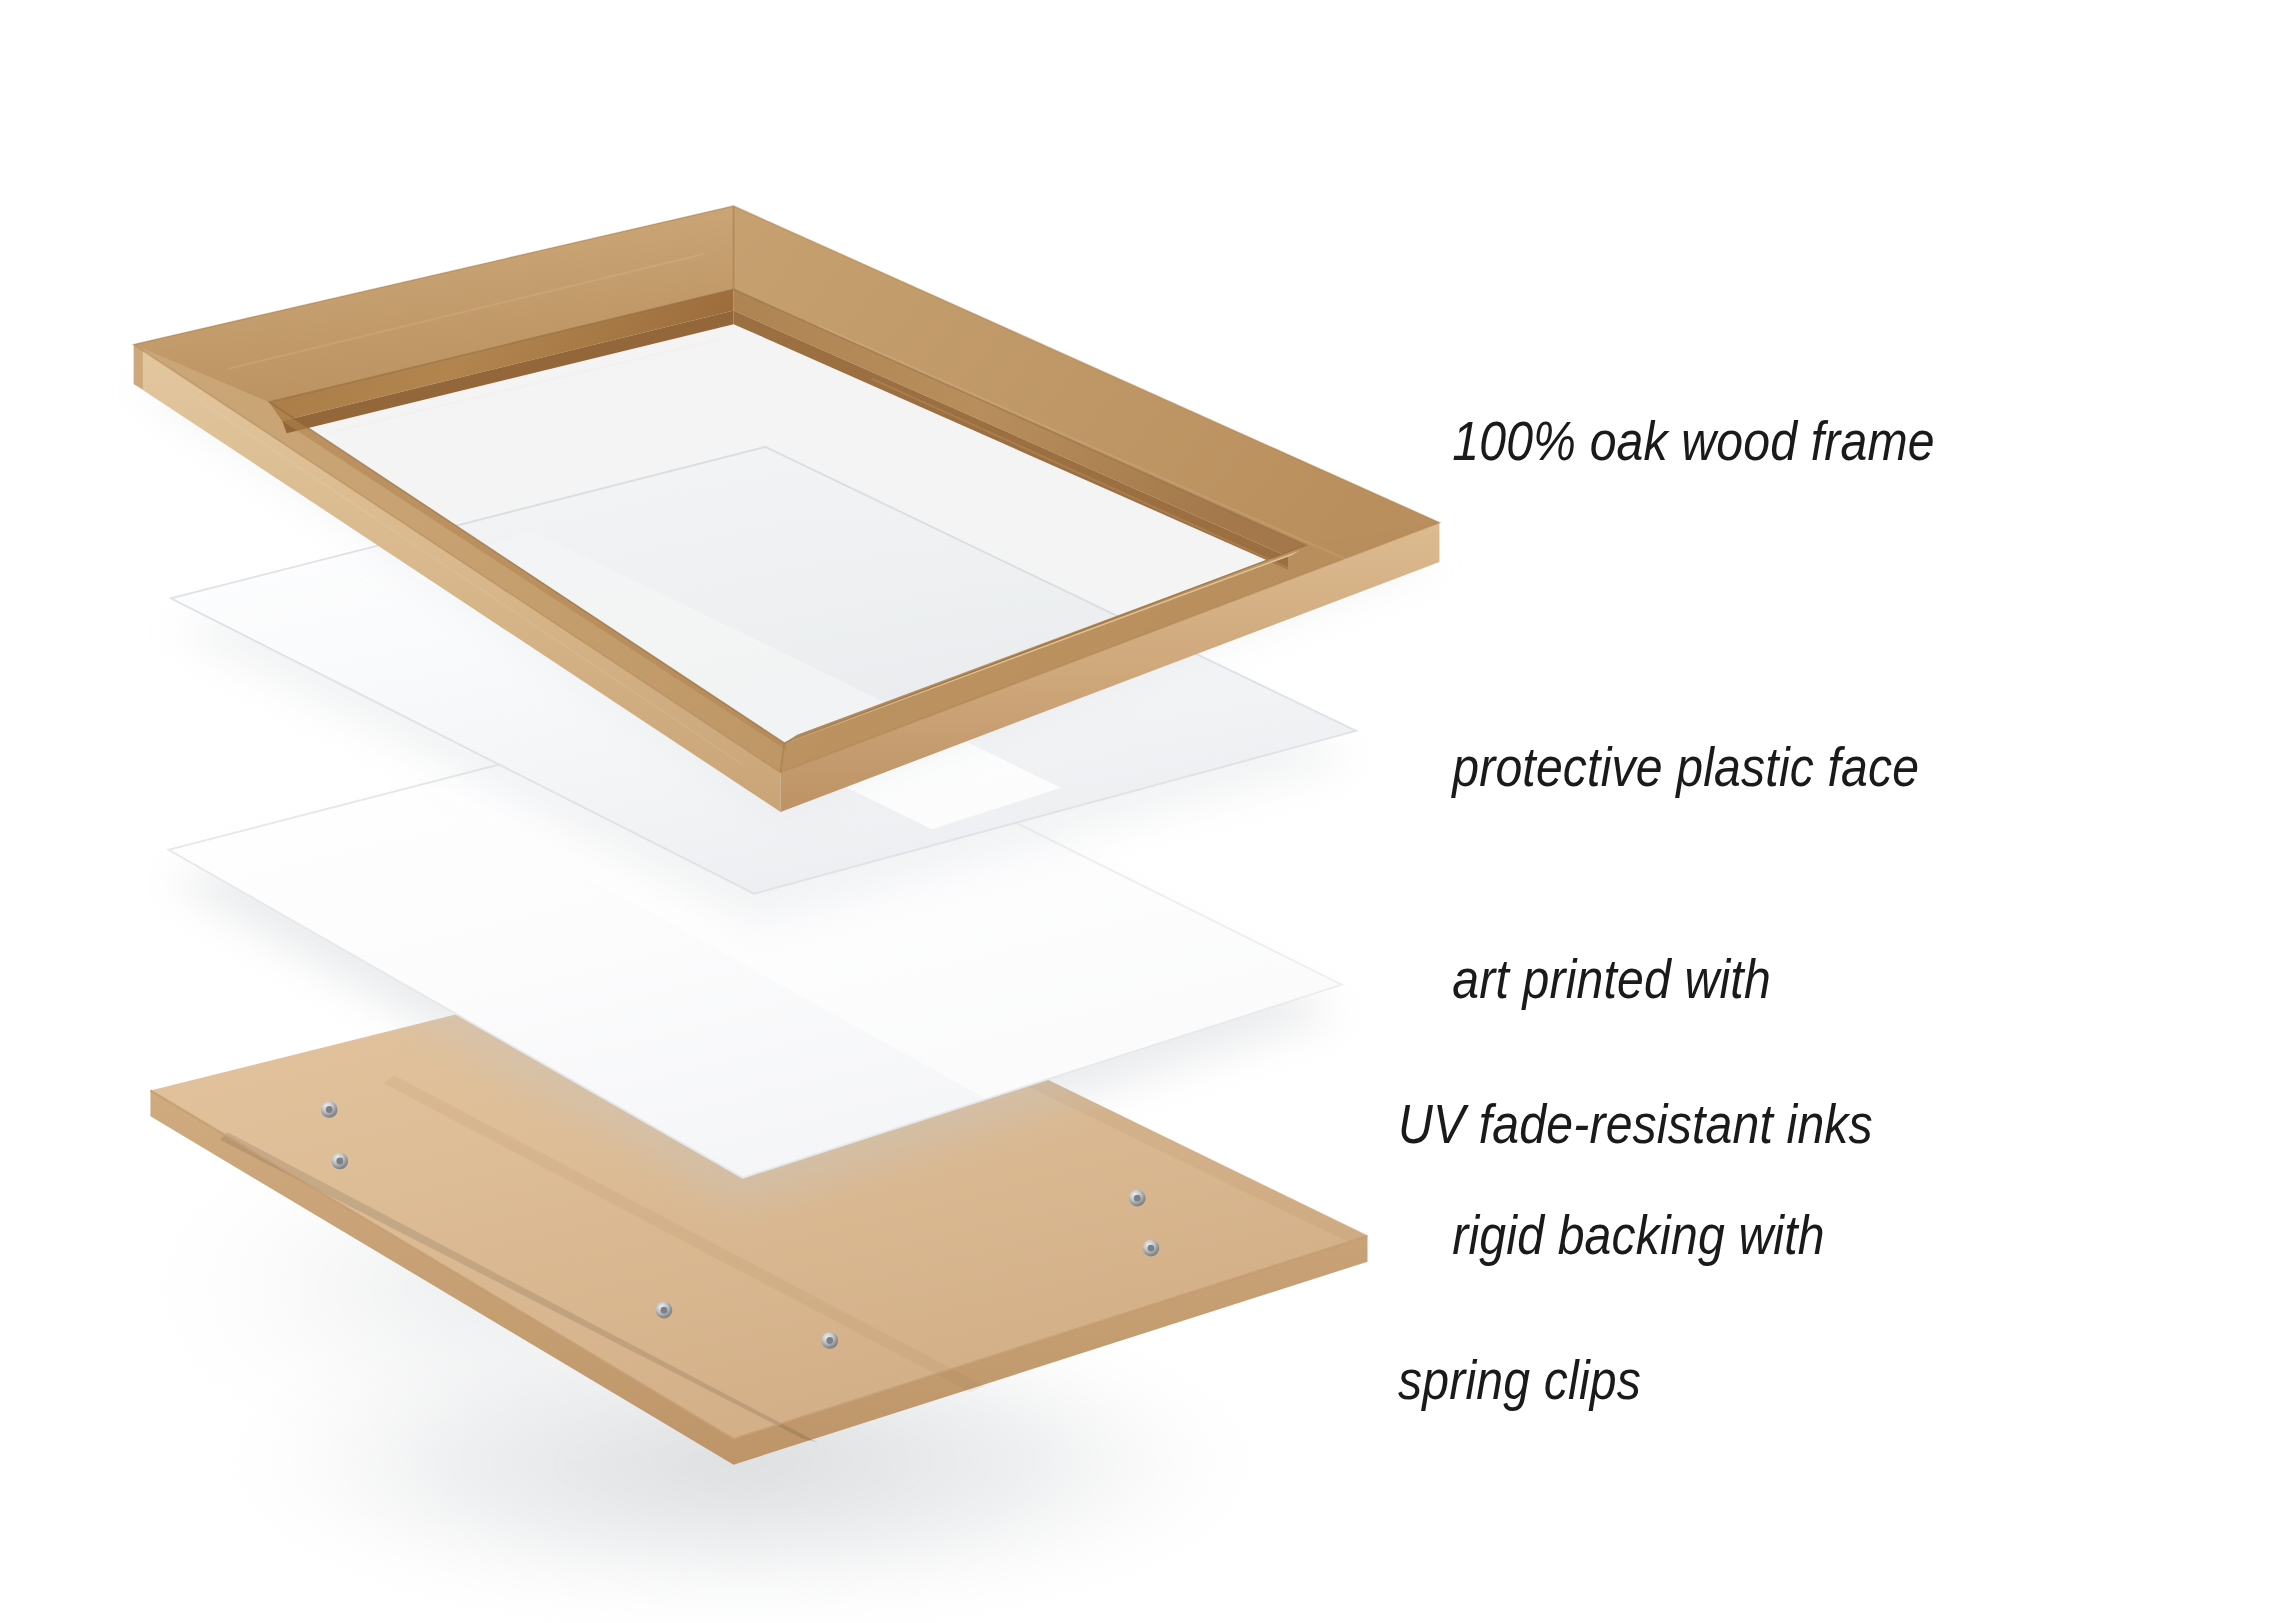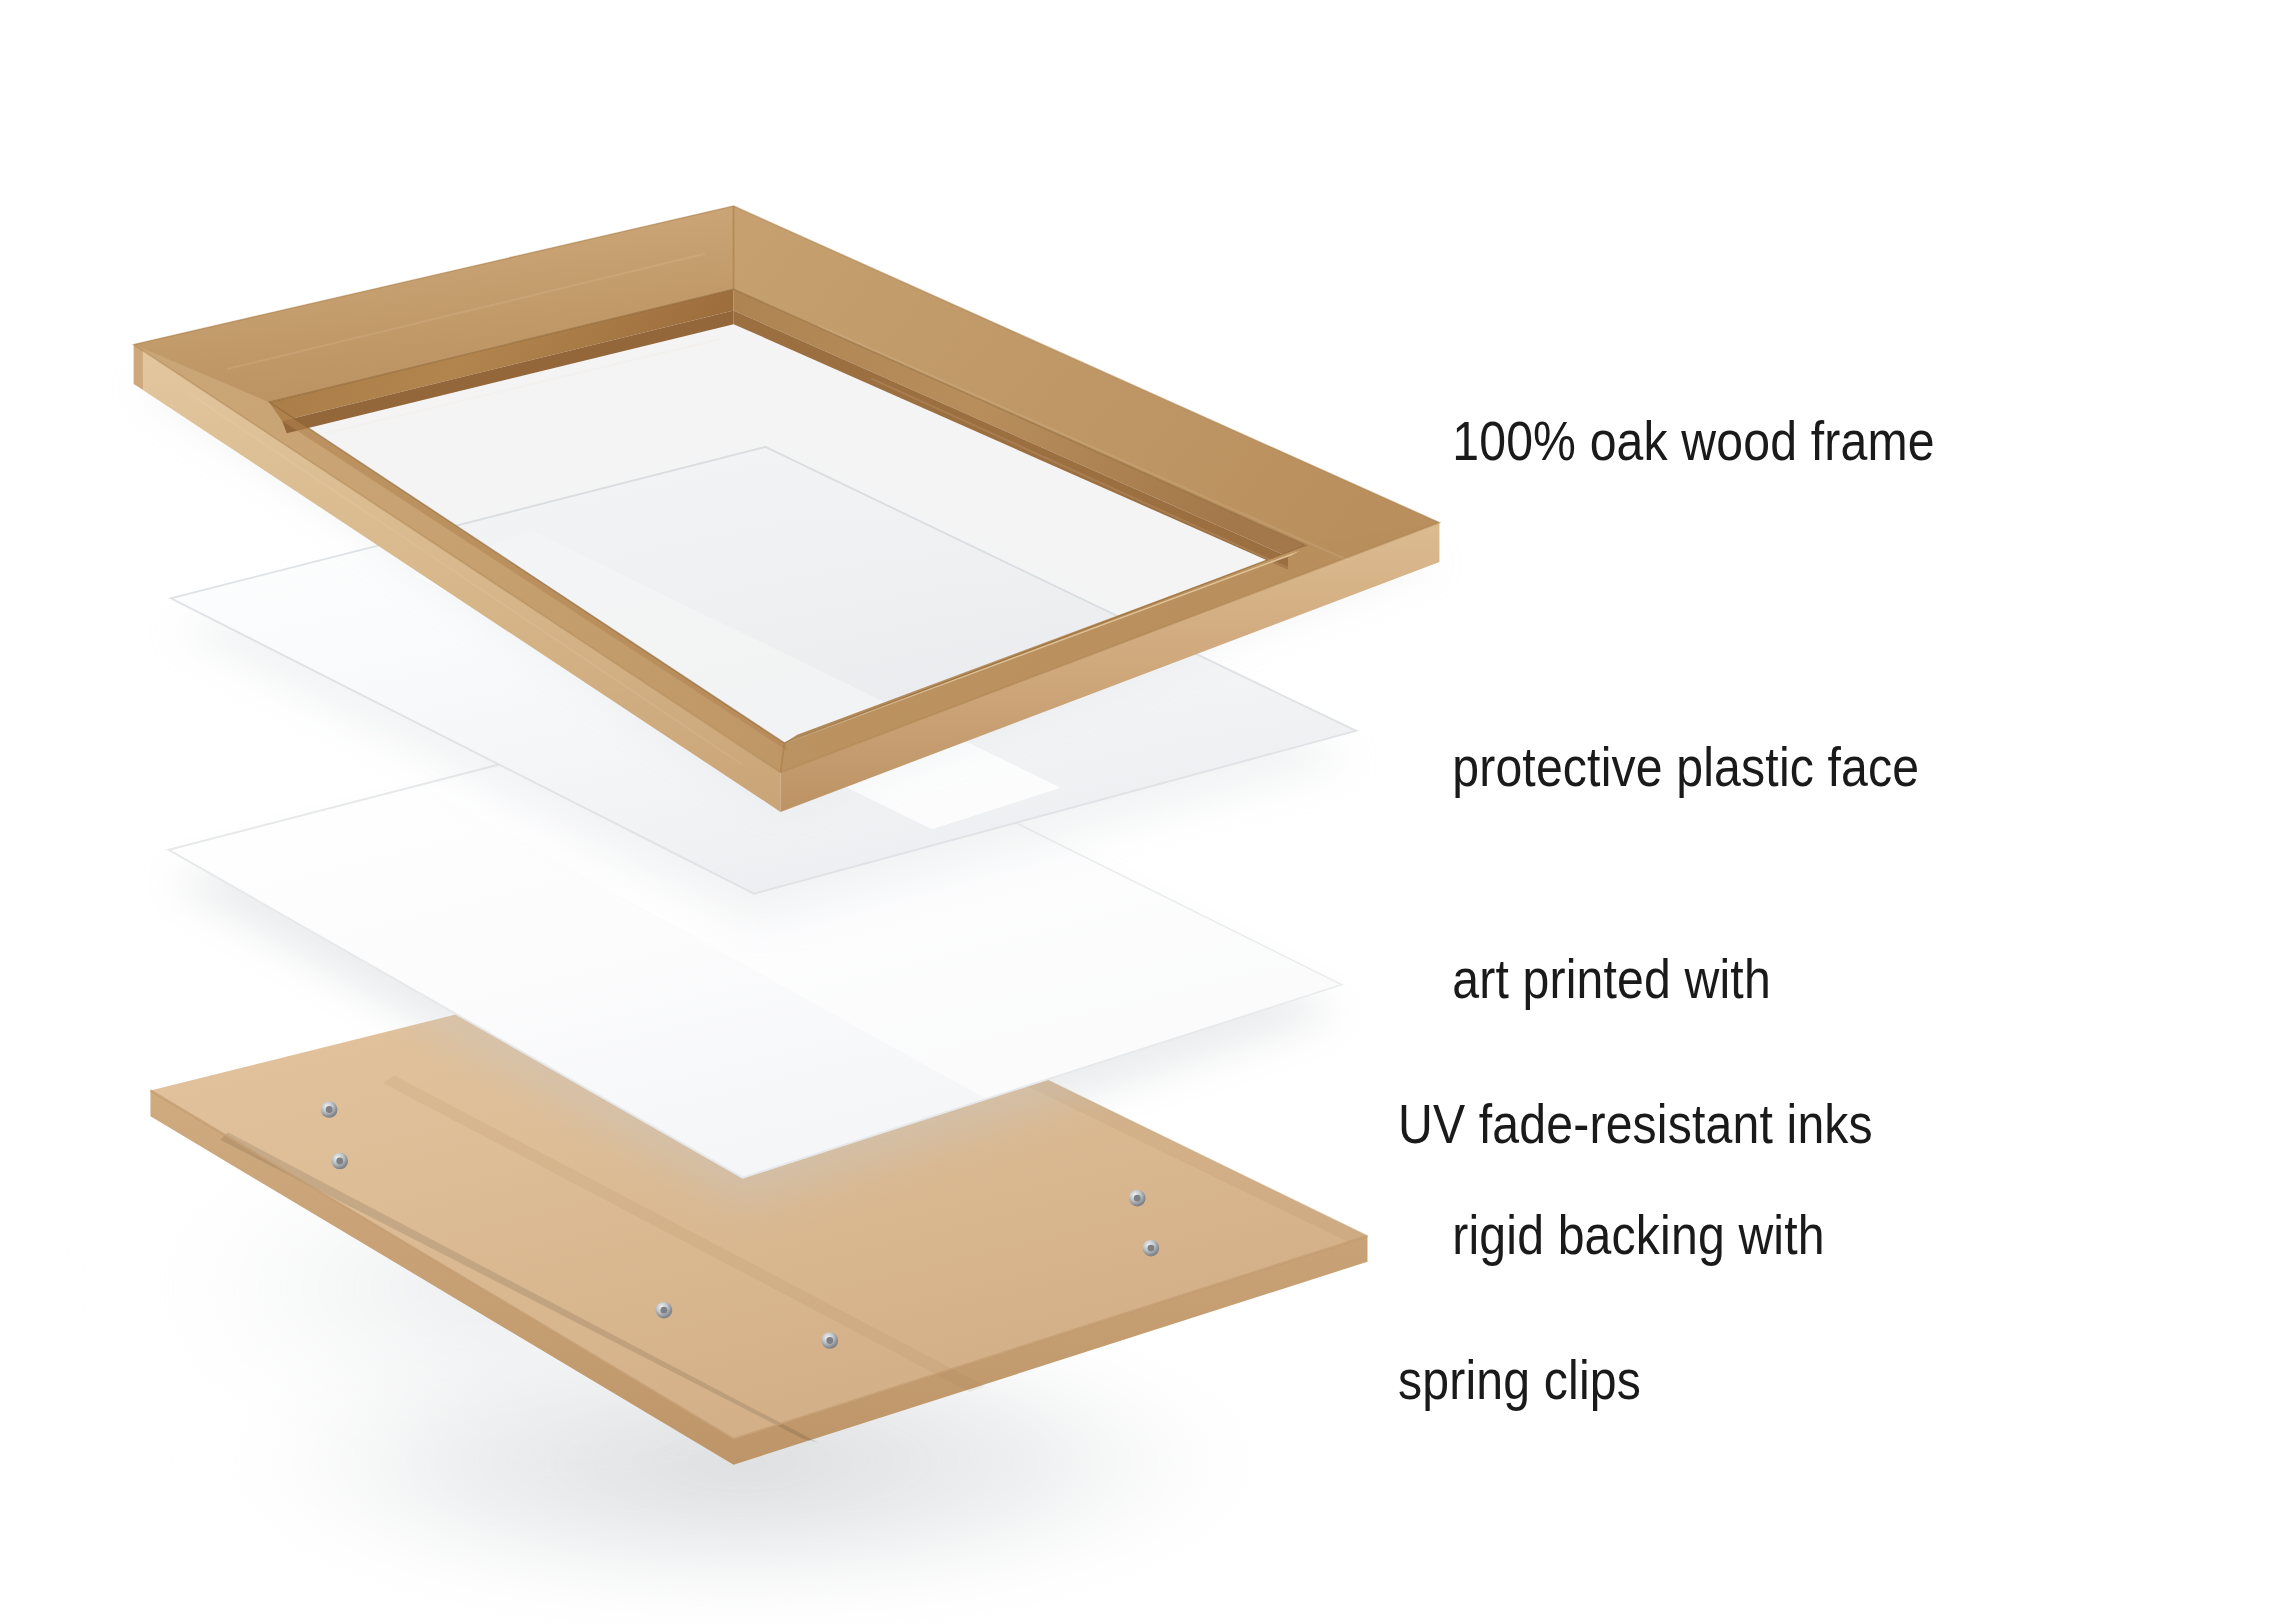--- a/index.html
+++ b/index.html
@@ -1,19 +1,19 @@
 <!DOCTYPE html>
 <html style="font-size:12px"><head>
 <meta charset="utf-8">
 <style>
   html,body{margin:0;padding:0;background:#fff;}
   body{width:2273px;height:1623px;position:relative;overflow:hidden;
        font-family:"Liberation Sans","DejaVu Sans",sans-serif;}
 
-  #stage{position:absolute;inset:0;width:2083px;height:1623px;}
+  #stage{position:absolute;inset:0;width:2083px;height:1623px;font-style:italic;}
   #art-svg{position:absolute;left:0;top:0;width:2273px;height:1623px;}
 
   .callout-label{
     position:absolute;
     color:#1a1a1a;
     font-size:56px;
     font-weight:300;
     letter-spacing:0.2px;
     line-height:1.30;
     white-space:pre;

